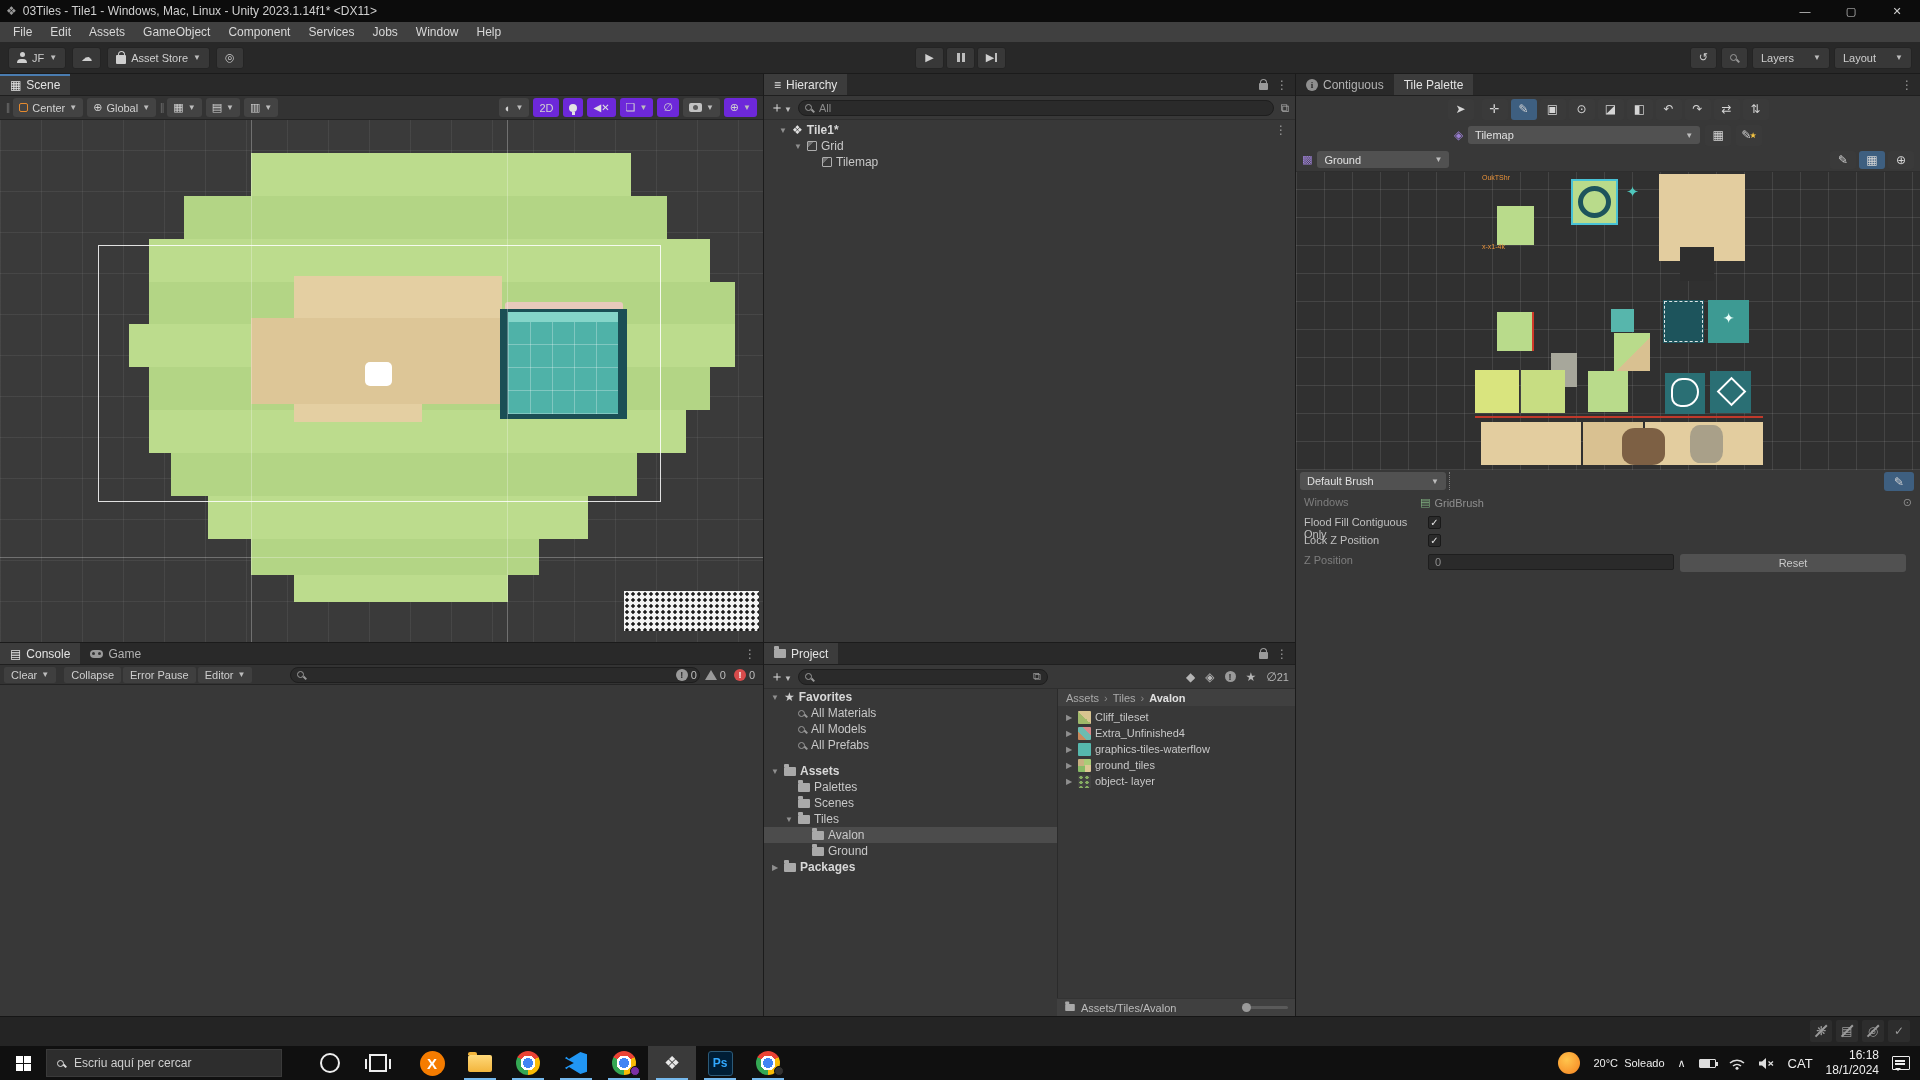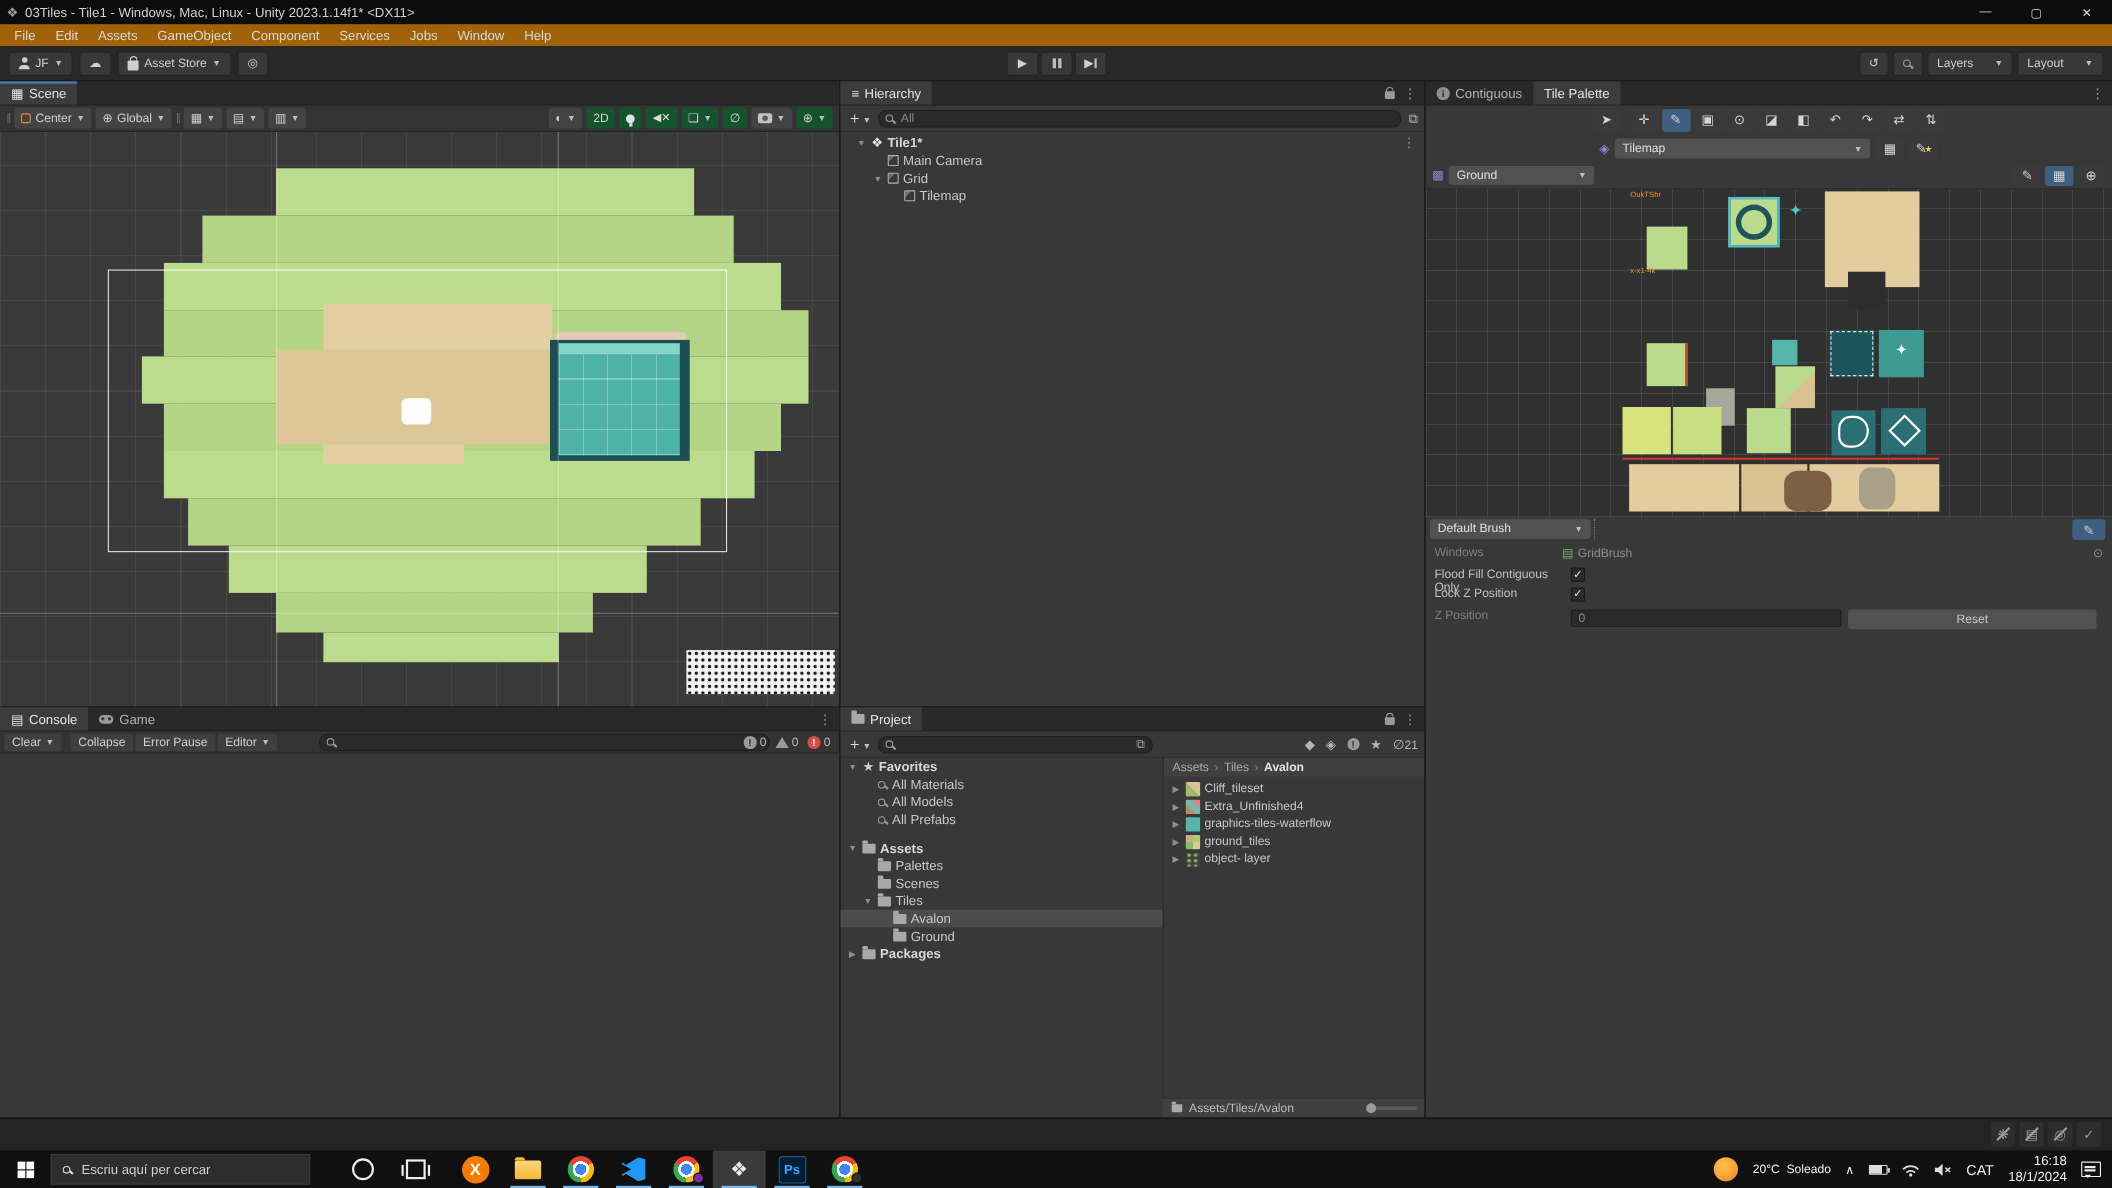--- a/index.html
+++ b/index.html
@@ -5,21 +5,21 @@
   *{margin:0;padding:0;box-sizing:border-box;-webkit-font-smoothing:antialiased}
   html,body{width:1920px;height:1080px;overflow:hidden;background:#161616;
     font-family:"Liberation Sans","DejaVu Sans",sans-serif;font-size:12px;color:#c8c8c8;cursor:default}
   #root{position:relative;width:1920px;height:1080px}
 
   
   .titlebar{height:22px;background:#0c0c0c;display:flex;align-items:center;padding-left:6px;color:#d0d0d0;font-size:12px;gap:6px}
   .titlebar .tlogo{color:#9a9a9a;font-size:12px}
   .win-controls{margin-left:auto;display:flex;height:100%}
   .win-controls span{width:46px;display:flex;align-items:center;justify-content:center;color:#cfcfcf;font-size:11px}
-  .menubar{height:20px;background:#a16207;display:flex;align-items:center;padding-left:4px;color:#d8d8d8}
+  .menubar{height:20px;background:#404040;display:flex;align-items:center;padding-left:4px;color:#d8d8d8}
   .menu-item{padding:0 9px;height:100%;display:flex;align-items:center}
   .toolbar{height:32px;background:#282828;border-bottom:1px solid #141414;position:relative;display:flex;align-items:center}
   .tb-left{display:flex;gap:6px;margin-left:8px;align-items:center}
   .tbtn{background:#383838;border:1px solid #242424;border-radius:3px;height:22px;display:flex;align-items:center;gap:5px;padding:0 8px;color:#cfcfcf;font-size:11px}
   .tb-center{position:absolute;left:915px;display:flex;gap:2px}
   .tb-center .tbtn{width:29px;justify-content:center;padding:0}
   .tb-right{position:absolute;right:8px;display:flex;gap:4px}
   .caret{font-size:8px;color:#bdbdbd}
   .pausebars{display:flex;gap:2px}.pausebars i{width:3px;height:9px;background:#bdbdbd}
   .stepico{display:flex;align-items:center;gap:1px}.stepico i{width:2px;height:9px;background:#bdbdbd}
@@ -29,21 +29,21 @@
   .tabbar{height:22px;background:#292929;border-bottom:1px solid #1f1f1f;display:flex;align-items:stretch}
   .tab{display:flex;align-items:center;gap:5px;padding:0 10px;color:#b2b2b2;font-size:12px}
   .tab.active{background:#3c3c3c;color:#e3e3e3;position:relative}
   .tab.active.focus::before{content:"";position:absolute;top:0;left:0;right:0;height:2px;background:#4a7cb0}
   .tab-right{margin-left:auto;display:flex;align-items:center;gap:8px;padding-right:7px;color:#9a9a9a}
   .kebab{color:#9a9a9a;font-size:12px}
 
   
   .scenebar{height:24px;background:#333;border-bottom:1px solid #232323;display:flex;align-items:center;gap:4px;padding:0 6px;position:relative}
   .sbtn{background:#434343;border-radius:3px;height:19px;display:flex;align-items:center;gap:4px;padding:0 6px;font-size:11px;color:#d2d2d2}
-  .sbtn.blue{background:#14532d}
+  .sbtn.blue{background:#6d28d9}
   .handle{color:#6e6e6e;font-size:10px;letter-spacing:-1px}
   .sb-right{position:absolute;right:6px;display:flex;gap:4px;align-items:center}
   .pivot-ico{width:9px;height:9px;border:1px solid #e68a2e;border-radius:2px}
   .viewport{position:absolute;left:0;top:46px;width:763px;height:523px;background:#3a3a3a;overflow:hidden;
     background-image:repeating-linear-gradient(90deg,rgba(160,160,160,.12) 0 1px,transparent 1px 41px),
                      repeating-linear-gradient(0deg,rgba(160,160,160,.12) 0 1px,transparent 1px 41px)}
   .art{position:absolute}
   .checker{background-color:#f4f4f4;background-image:radial-gradient(#1c1c1c 1.5px,transparent 1.8px);background-size:6px 6px}
 
   
@@ -366,25 +366,20 @@
       <span style="color:#aaa">⧉</span>
     </div>
     <div id="hiertree" style="padding-top:2px">
         <div class="trow" style="padding-left: 14px;">
           <span class="exp">▼</span>
           <span style="color: rgb(224, 224, 224);">❖</span>
           <span><b>Tile1*</b></span>
           <span class="kebab" style="margin-left: auto; padding-right: 8px;">⋮</span>
         </div>
         <div class="trow" style="padding-left: 29px;">
-          <span class="exp"></span>
-          <span class="icube"></span>
-          <span>Main Camera</span>
-        </div>
-        <div class="trow" style="padding-left: 29px;">
           <span class="exp">▼</span>
           <span class="icube"></span>
           <span>Grid</span>
         </div>
         <div class="trow" style="padding-left: 44px;">
           <span class="exp"></span>
           <span class="icube"></span>
           <span>Tilemap</span>
         </div>
       </div>

